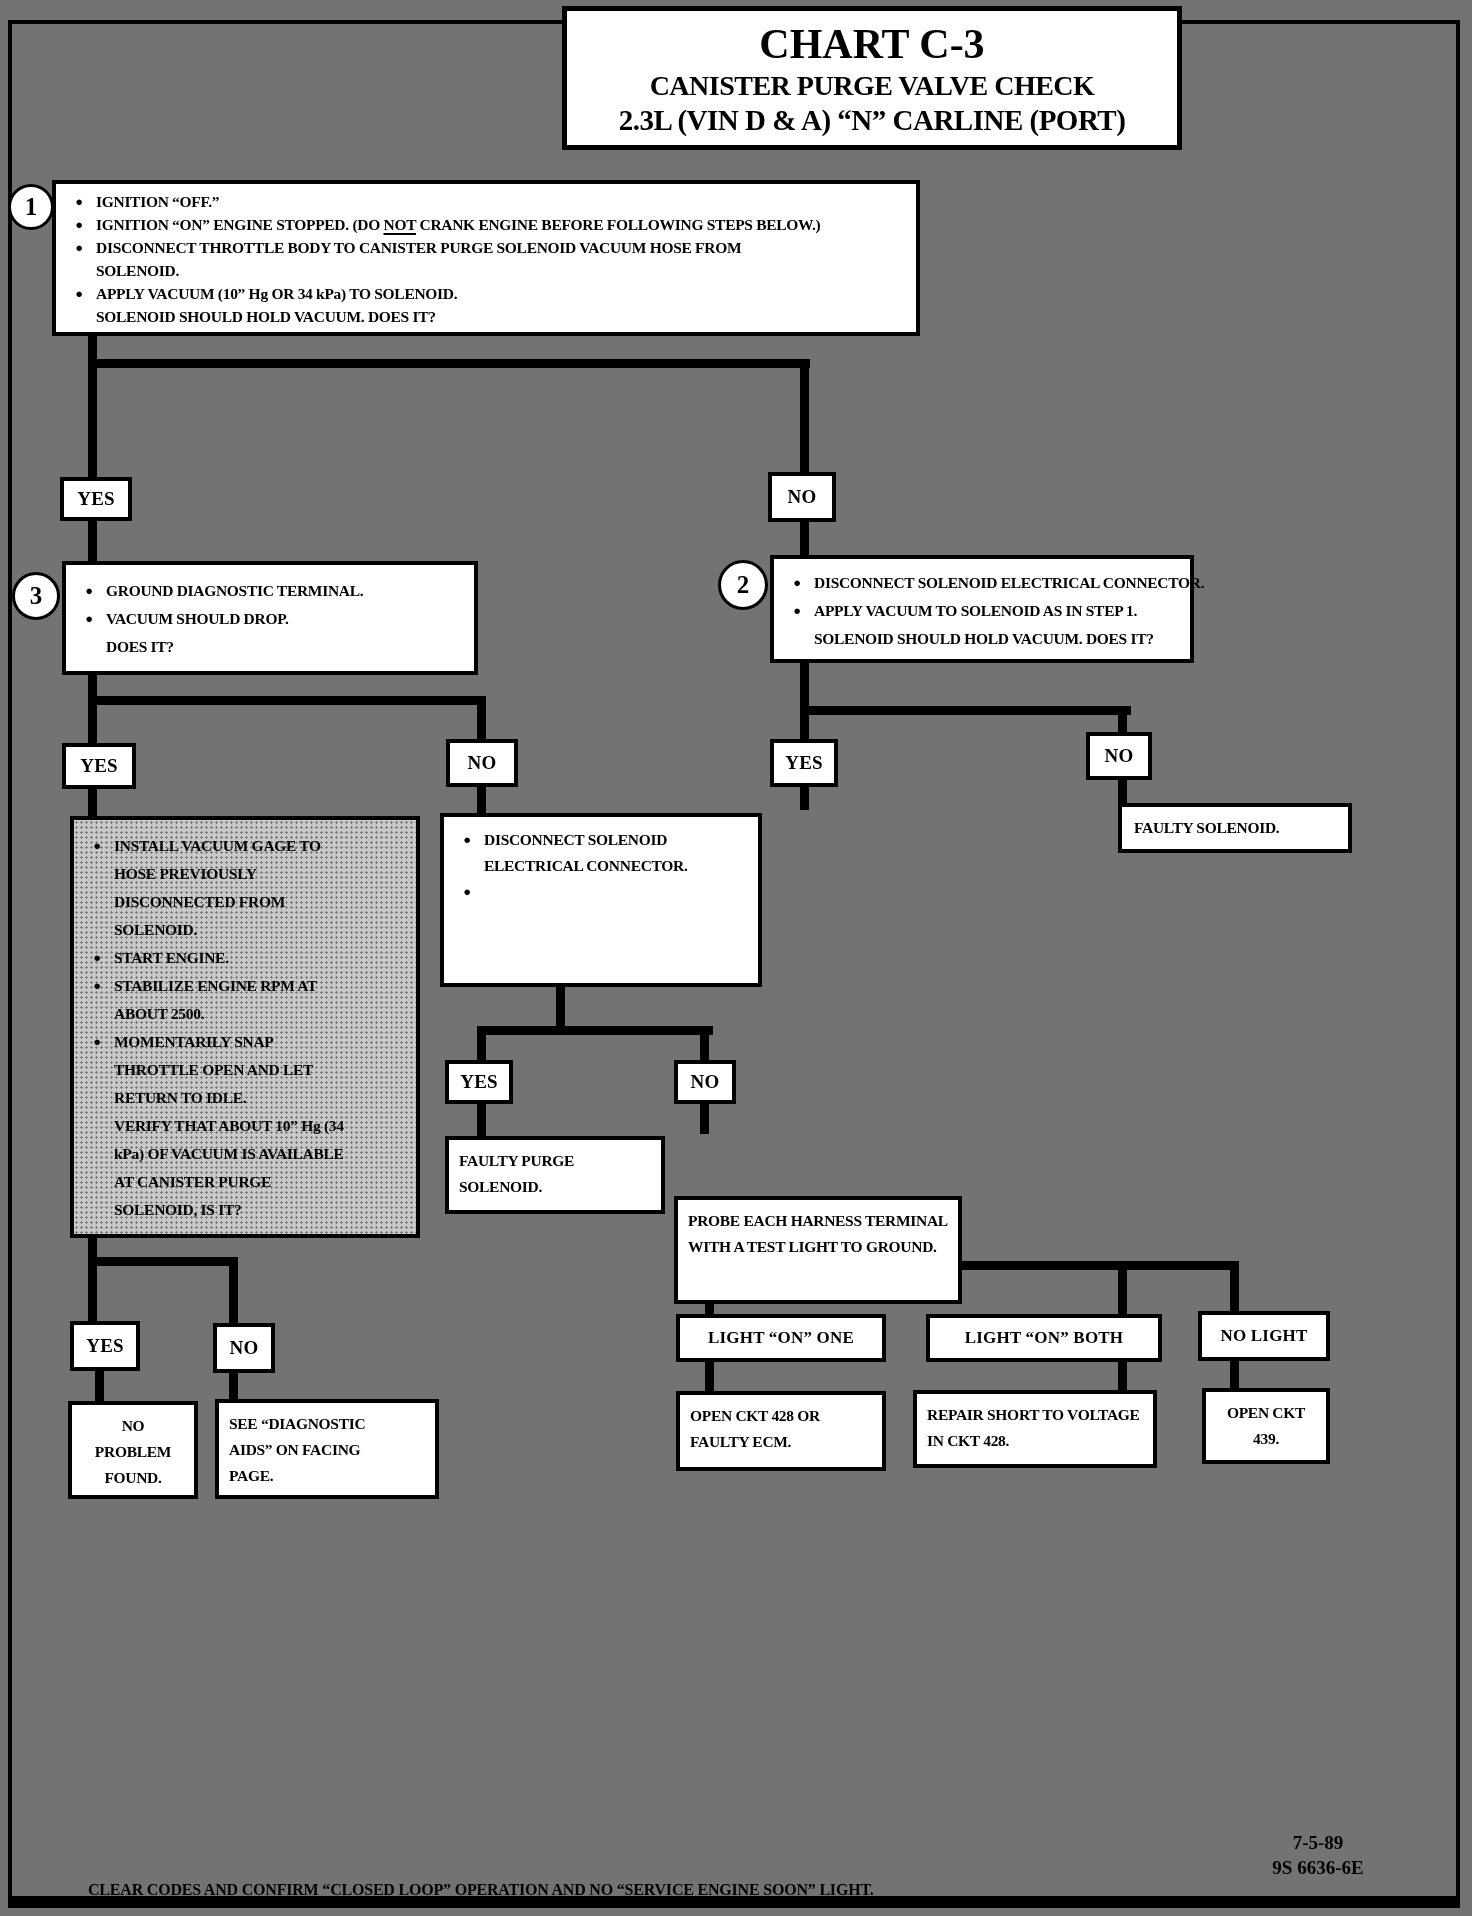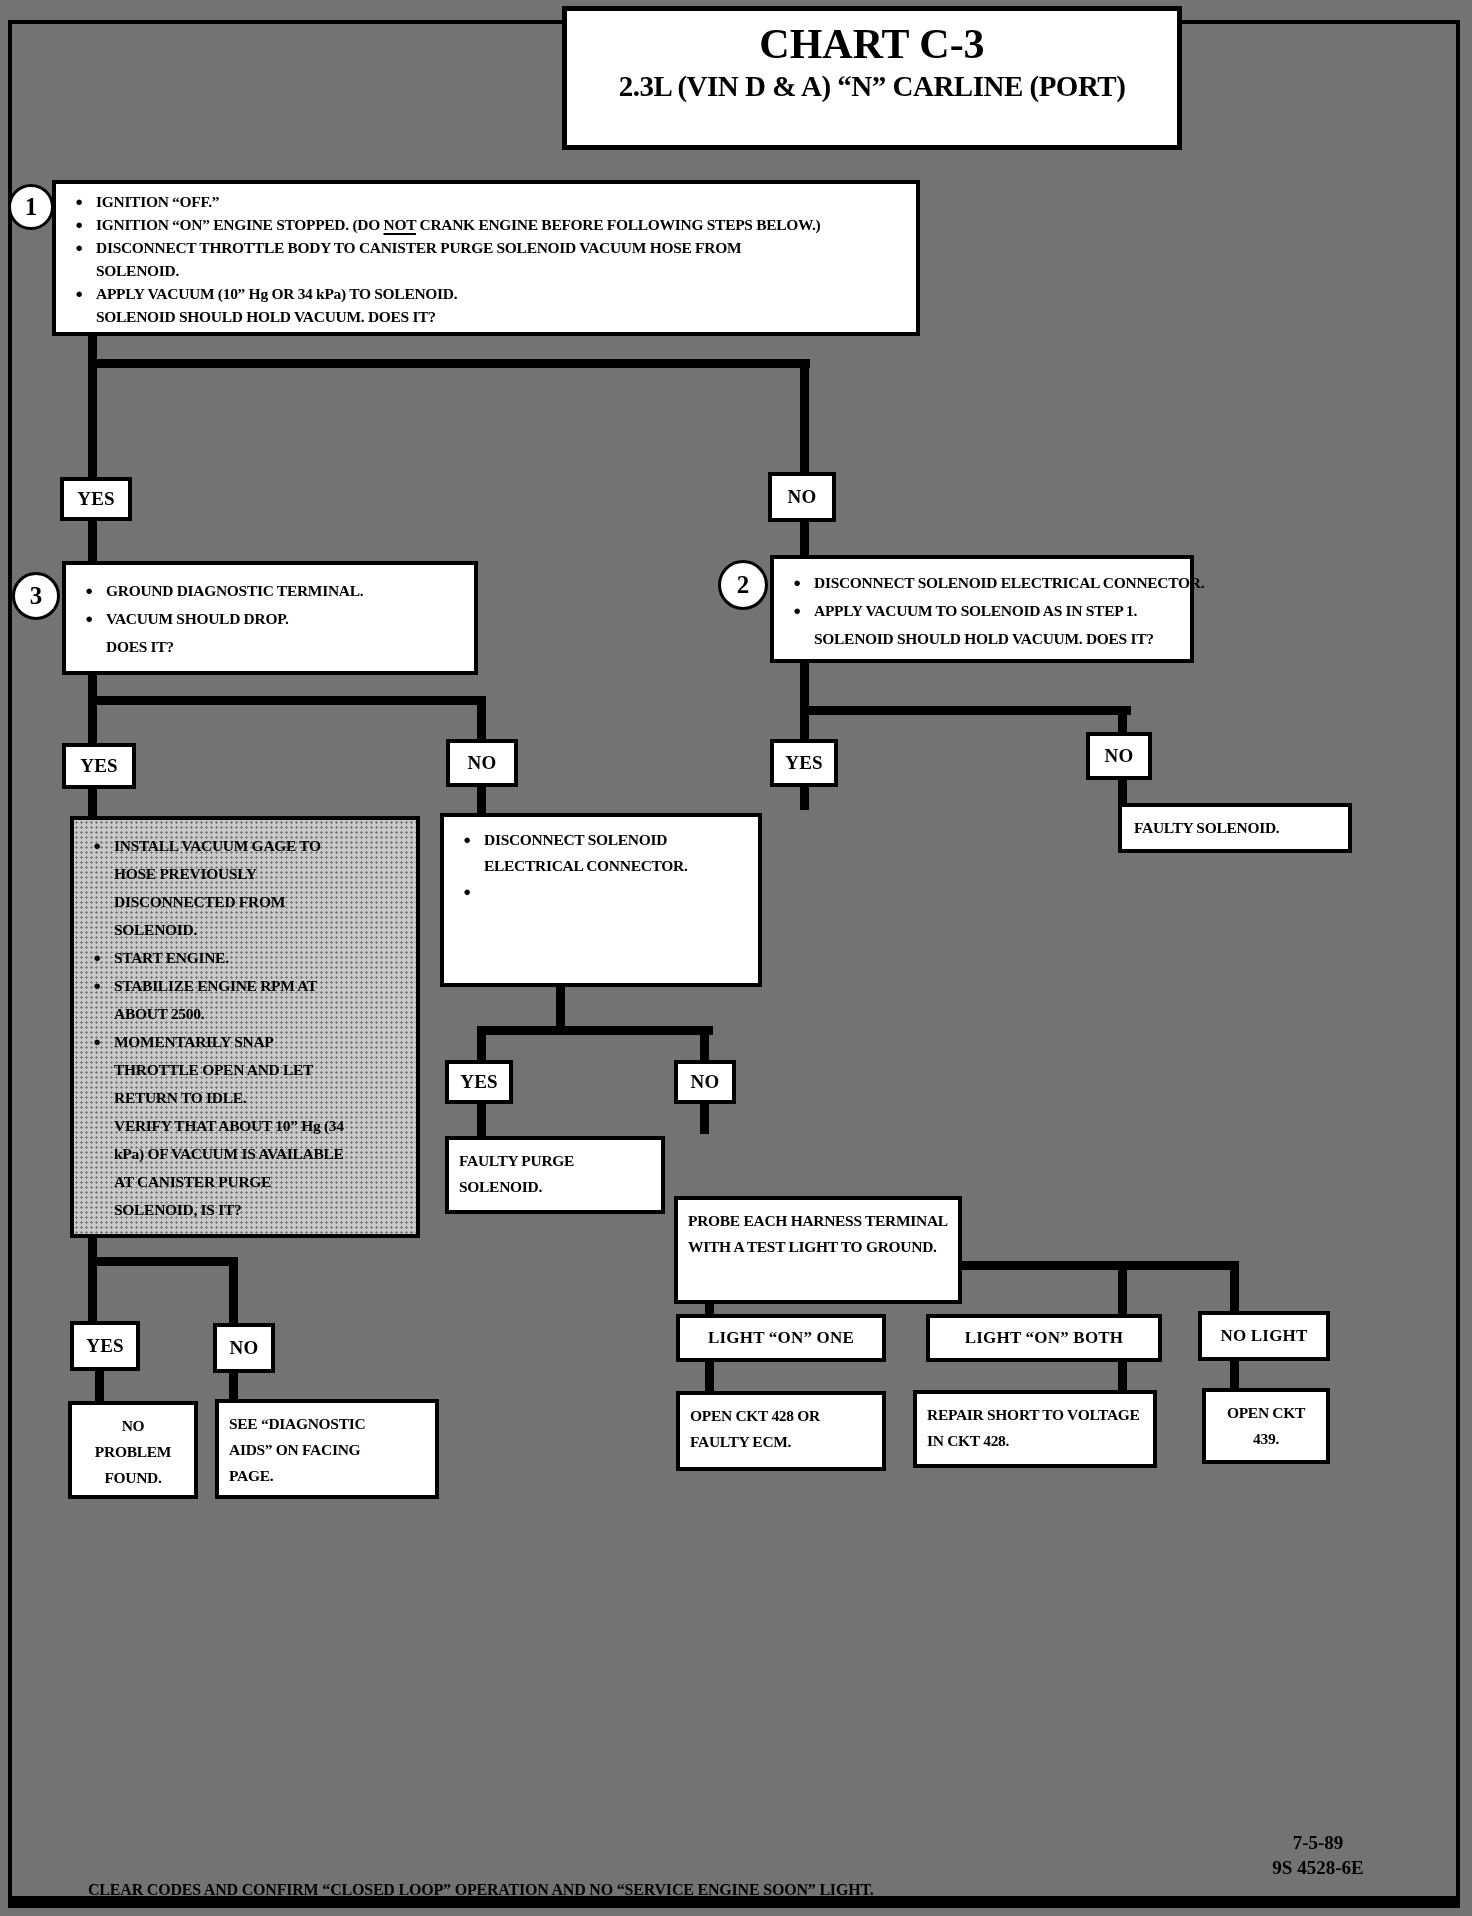--- a/index.html
+++ b/index.html
@@ -87,20 +87,21 @@
   <div class="conn" style="left:1118px;top:1360px;width:9px;height:32px"></div>
   <div class="conn" style="left:1230px;top:1359px;width:9px;height:31px"></div>
   <div class="conn" style="left:88px;top:1237px;width:9px;height:86px"></div>
   <div class="conn" style="left:88px;top:1257px;width:150px;height:9px"></div>
   <div class="conn" style="left:229px;top:1257px;width:9px;height:68px"></div>
   <div class="conn" style="left:95px;top:1369px;width:9px;height:34px"></div>
   <div class="conn" style="left:229px;top:1371px;width:9px;height:30px"></div>
 
   <div class="titlebox">
     <div class="t1">CHART C-3</div>
+    <div class="t2">CANISTER PURGE VALVE CHECK</div>
     <div class="t3">2.3L  (VIN D &amp; A)  “N”  CARLINE  (PORT)</div>
   </div>
 
   <div class="circle" style="left:8px;top:184px;width:46px;height:46px">
     <span>1</span>
   </div>
   <div class="box pad" style="left:52px;top:180px;width:868px;height:156px;line-height:23px">
     <div class="brow">
         <span class="bdot">●</span>
         <span class="btext nw">IGNITION “OFF.”</span>
@@ -265,16 +266,16 @@
   <div class="box plain" style="left:913px;top:1390px;width:244px;height:78px">
     <span>REPAIR SHORT TO VOLTAGE IN CKT 428.</span>
   </div>
   <div class="box plain center" style="left:1202px;top:1388px;width:128px;height:76px">
     <span>OPEN CKT 439.</span>
   </div>
 
   <div class="footer-note">CLEAR CODES AND CONFIRM “CLOSED LOOP”  OPERATION AND NO “SERVICE ENGINE SOON” LIGHT.</div>
   <div class="footer-id">
     <div>7-5-89</div>
-    <div>9S 4528-6E</div>
+    <div>9S 6636-6E</div>
   </div>
 
 </div>
 
 </body></html>

